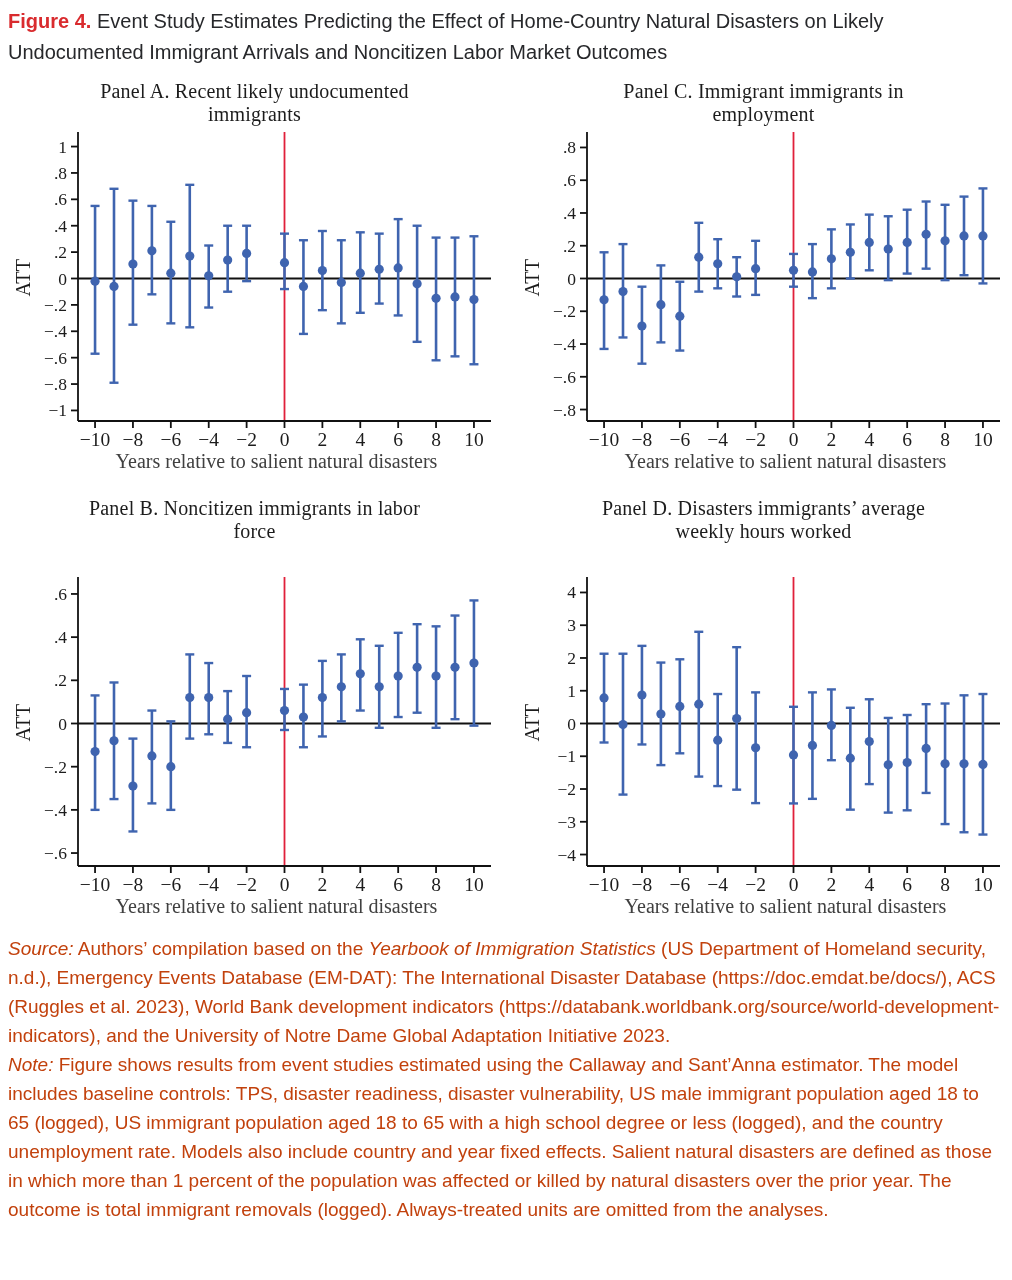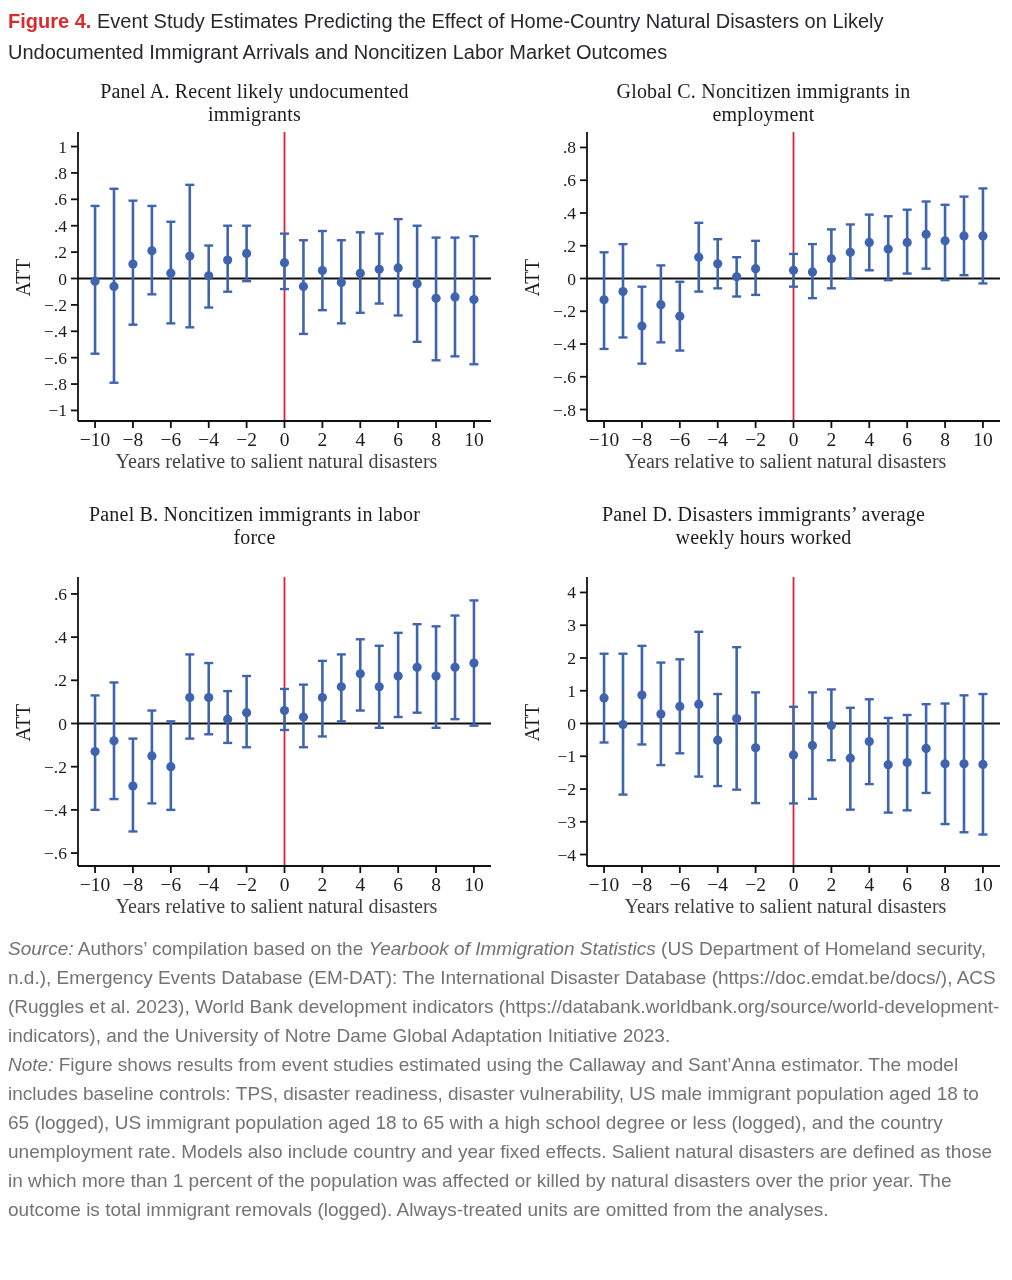--- a/index.html
+++ b/index.html
@@ -12,21 +12,21 @@
   .fig-caption{font-size:20px;line-height:31px;color:#27282b;}
   .fig-caption .fig-label{color:#d92b2e;font-weight:bold;}
 
   .charts{
     display:grid;grid-template-columns:1fr 1fr;
     column-gap:24px;row-gap:24px;margin-top:12px;padding:0 4px;
   }
   .panel{display:flex;flex-direction:column;}
   .panel-title{
     font-family:"Liberation Serif",serif;font-size:20px;color:#1c1c1c;
-    text-align:center;display:flex;align-items:center;justify-content:center;
+    text-align:center;display:flex;align-items:flex-start;justify-content:center;
     letter-spacing:.2px;
   }
   .row-top .panel-title{min-height:28px;margin-bottom:4px;}
   .row-bottom .panel-title{min-height:58px;margin-bottom:20px;}
   .panel-title .tw{max-width:370px;}
   .plot-row{display:flex;}
   .ylab{
     width:22px;display:flex;align-items:center;justify-content:center;
     padding-bottom:26px;
   }
@@ -35,21 +35,21 @@
     font-size:20px;color:#1c1c1c;letter-spacing:.5px;white-space:nowrap;
   }
   .xlab{
     text-align:center;font-family:"Liberation Serif",serif;font-size:20px;
     color:#404040;margin-top:0px;padding-left:44px;
   }
   svg text{font-family:"Liberation Serif",serif;fill:#1c1c1c;}
   .ytick{font-size:17.5px;}
   .xtick{font-size:19.5px;}
 
-  .notes{margin-top:16px;font-size:19px;line-height:29px;color:#737373;padding-right:2px;}
+  .notes{margin-top:16px;font-size:19px;line-height:29px;color:#c2410c;padding-right:2px;}
   .notes p{margin:0;}
 </style>
 </head>
 <body>
 
 <div class="page">
 
   <div class="fig-caption">
     <span class="fig-label">Figure 4.</span><span> Event Study Estimates Predicting the Effect of Home-Country Natural Disasters on Likely Undocumented Immigrant Arrivals and Noncitizen Labor Market Outcomes</span>
   </div>
@@ -193,21 +193,21 @@
             <line x1="435.4495412844036" y1="106.27777777777779" x2="444.4495412844036" y2="106.27777777777779" stroke="#3f64af" stroke-width="2.4"></line>
             <line x1="435.4495412844036" y1="234.26388888888886" x2="444.4495412844036" y2="234.26388888888886" stroke="#3f64af" stroke-width="2.4"></line>
             <circle cx="439.9495412844036" cy="169.61111111111111" r="4.6" fill="#3f64af"></circle>
           </svg>
       </div>
       <div class="xlab">Years relative to salient natural disasters</div>
     </div>
 
     <div class="panel row-top">
       <div class="panel-title">
-          <span class="tw">Global C. Noncitizen immigrants in employment</span>
+          <span class="tw">Panel C. Immigrant immigrants in employment</span>
         </div>
       <div class="plot-row">
         <div class="ylab">
             <span>ATT</span>
           </div>
         <svg width="463" height="320">
             <line x1="250.5" y1="2" x2="250.5" y2="291" stroke="#e0203a" stroke-width="1.8"></line>
             <line x1="44" y1="148.5" x2="457" y2="148.5" stroke="#111111" stroke-width="1.8"></line>
             <line x1="44" y1="2" x2="44" y2="291" stroke="#111111" stroke-width="1.8"></line>
             <line x1="37" y1="17.465517241379303" x2="44" y2="17.465517241379303" stroke="#111111" stroke-width="1.8"></line>

